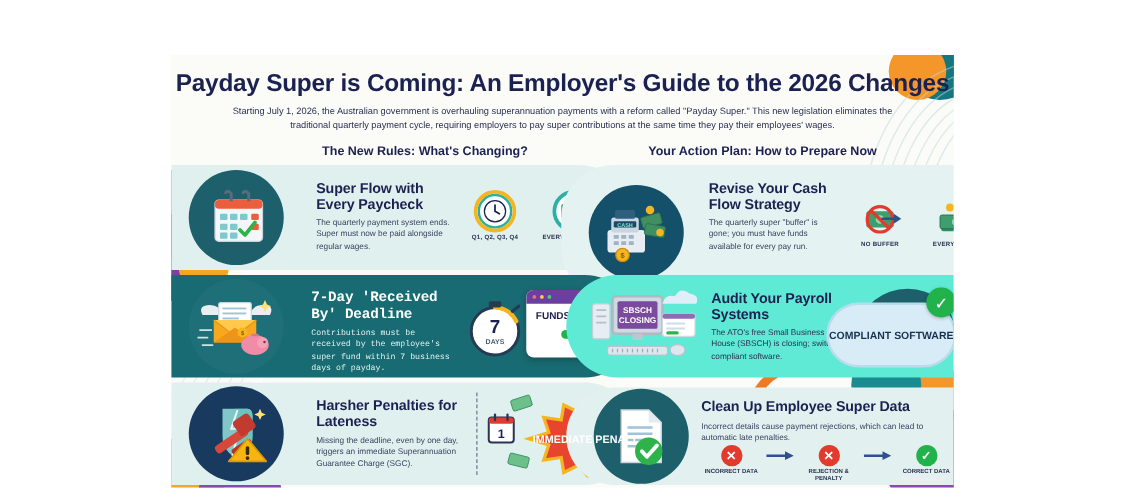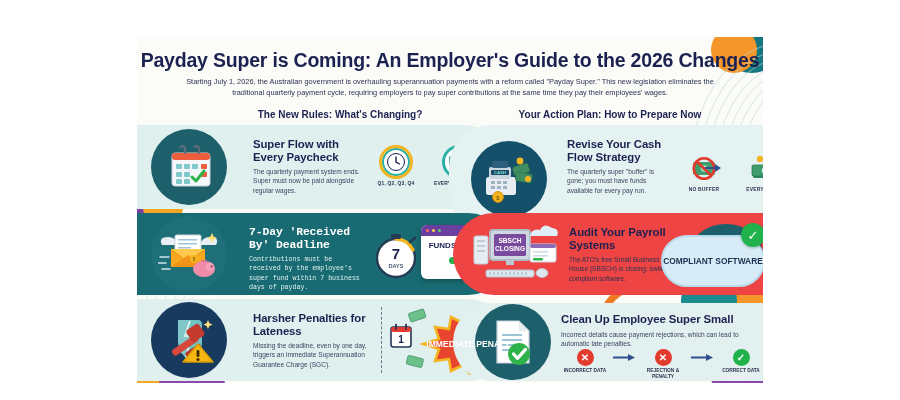--- a/index.html
+++ b/index.html
@@ -3,21 +3,21 @@
 <meta charset="utf-8">
 <style>
   * { box-sizing: border-box; margin:0; padding:0; }
   html,body { width:900px; height:400px; background:#ffffff; overflow:hidden;
               font-family:"Liberation Sans", sans-serif; }
 
   #stage { position:relative; width:900px; height:400px; background:#fff; }
 
   
   #poster {
-    position:absolute; left:137px; top:37px; width:626px; height:346px;
+    position:absolute; left:137px; top:44px; width:626px; height:346px;
     background:#fbfbf8; overflow:hidden;
   }
 
   
   .blob { position:absolute; border-radius:50%; }
   .b-tl-orange { left:-34px; top:92px; width:70px; height:70px; background:#f07f29; }
   .b-tl-purple { left:-26px; top:126px; width:72px; height:72px; background:#7d3fa0; }
   .b-tl-yellow { left:6px;  top:150px; width:40px; height:40px; background:#f5a623; }
   .b-bl-yellow { left:-10px; top:300px; width:58px; height:58px; background:#f5a623; }
   .b-bl-purple { left:22px;  top:316px; width:66px; height:66px; background:#8b49ad; }
@@ -64,21 +64,21 @@
   
   #p2 { left:312px; top:88px; width:314px; height:108px;
         background:#e4f2f1; border-radius:42px 0 0 42px; }
   #p2 h3 { color:#1b2150; } #p2 p { color:#3b4461; }
   
   #p3 { left:0px; top:176px; width:372px; height:82px;
         background:#186b72; border-radius:0 42px 42px 0; }
   #p3 h3 { color:#ffffff; } #p3 p { color:#dff1f0; }
   
   #p4 { left:316px; top:176px; width:310px; height:82px;
-        background:#ef4444; border-radius:42px 0 0 42px; }
+        background:#5eead4; border-radius:42px 0 0 42px; }
   #p4 h3 { color:#1b2150; } #p4 p { color:#2b3352; }
   
   #p5 { left:0px; top:262px; width:372px; height:82px;
         background:#dff0ef; border-radius:0 42px 42px 0; }
   #p5 h3 { color:#1b2150; } #p5 p { color:#3b4461; }
   
   #p6 { left:316px; top:266px; width:310px; height:78px;
         background:#e2f0ef; border-radius:42px 0 0 42px; }
   #p6 h3 { color:#1b2150; } #p6 p { color:#3b4461; }
 
@@ -502,21 +502,21 @@
                 <rect x="15" y="23" width="20" height="2"></rect>
             <rect x="15" y="28" width="20" height="2"></rect>
                 <rect x="15" y="33" width="14" height="2"></rect>
               </g>
             <circle cx="32" cy="38" r="11" fill="#2eb34a"></circle>
             <path d="M26.5 38 l4 4.4 l8 -9" fill="none" stroke="#fff" stroke-width="3.2" stroke-linecap="round" stroke-linejoin="round"></path>
           </svg>
         </div>
       </div>
       <div class="txt" style="left:108px; width:196px; top:10px;">
-        <h3>Clean Up Employee Super Small</h3>
+        <h3>Clean Up Employee Super Data</h3>
         <p>Incorrect details cause payment rejections, which can lead to automatic late penalties.</p>
       </div>
 
       <div class="flow" style="left:106px; top:46px;">
         <div class="step">
           <div class="ic" style="background:#e23b2e;">✕</div>
           <div class="lb">INCORRECT DATA</div>
         </div>
         <div class="arrow">
           <svg viewBox="0 0 22 9">

